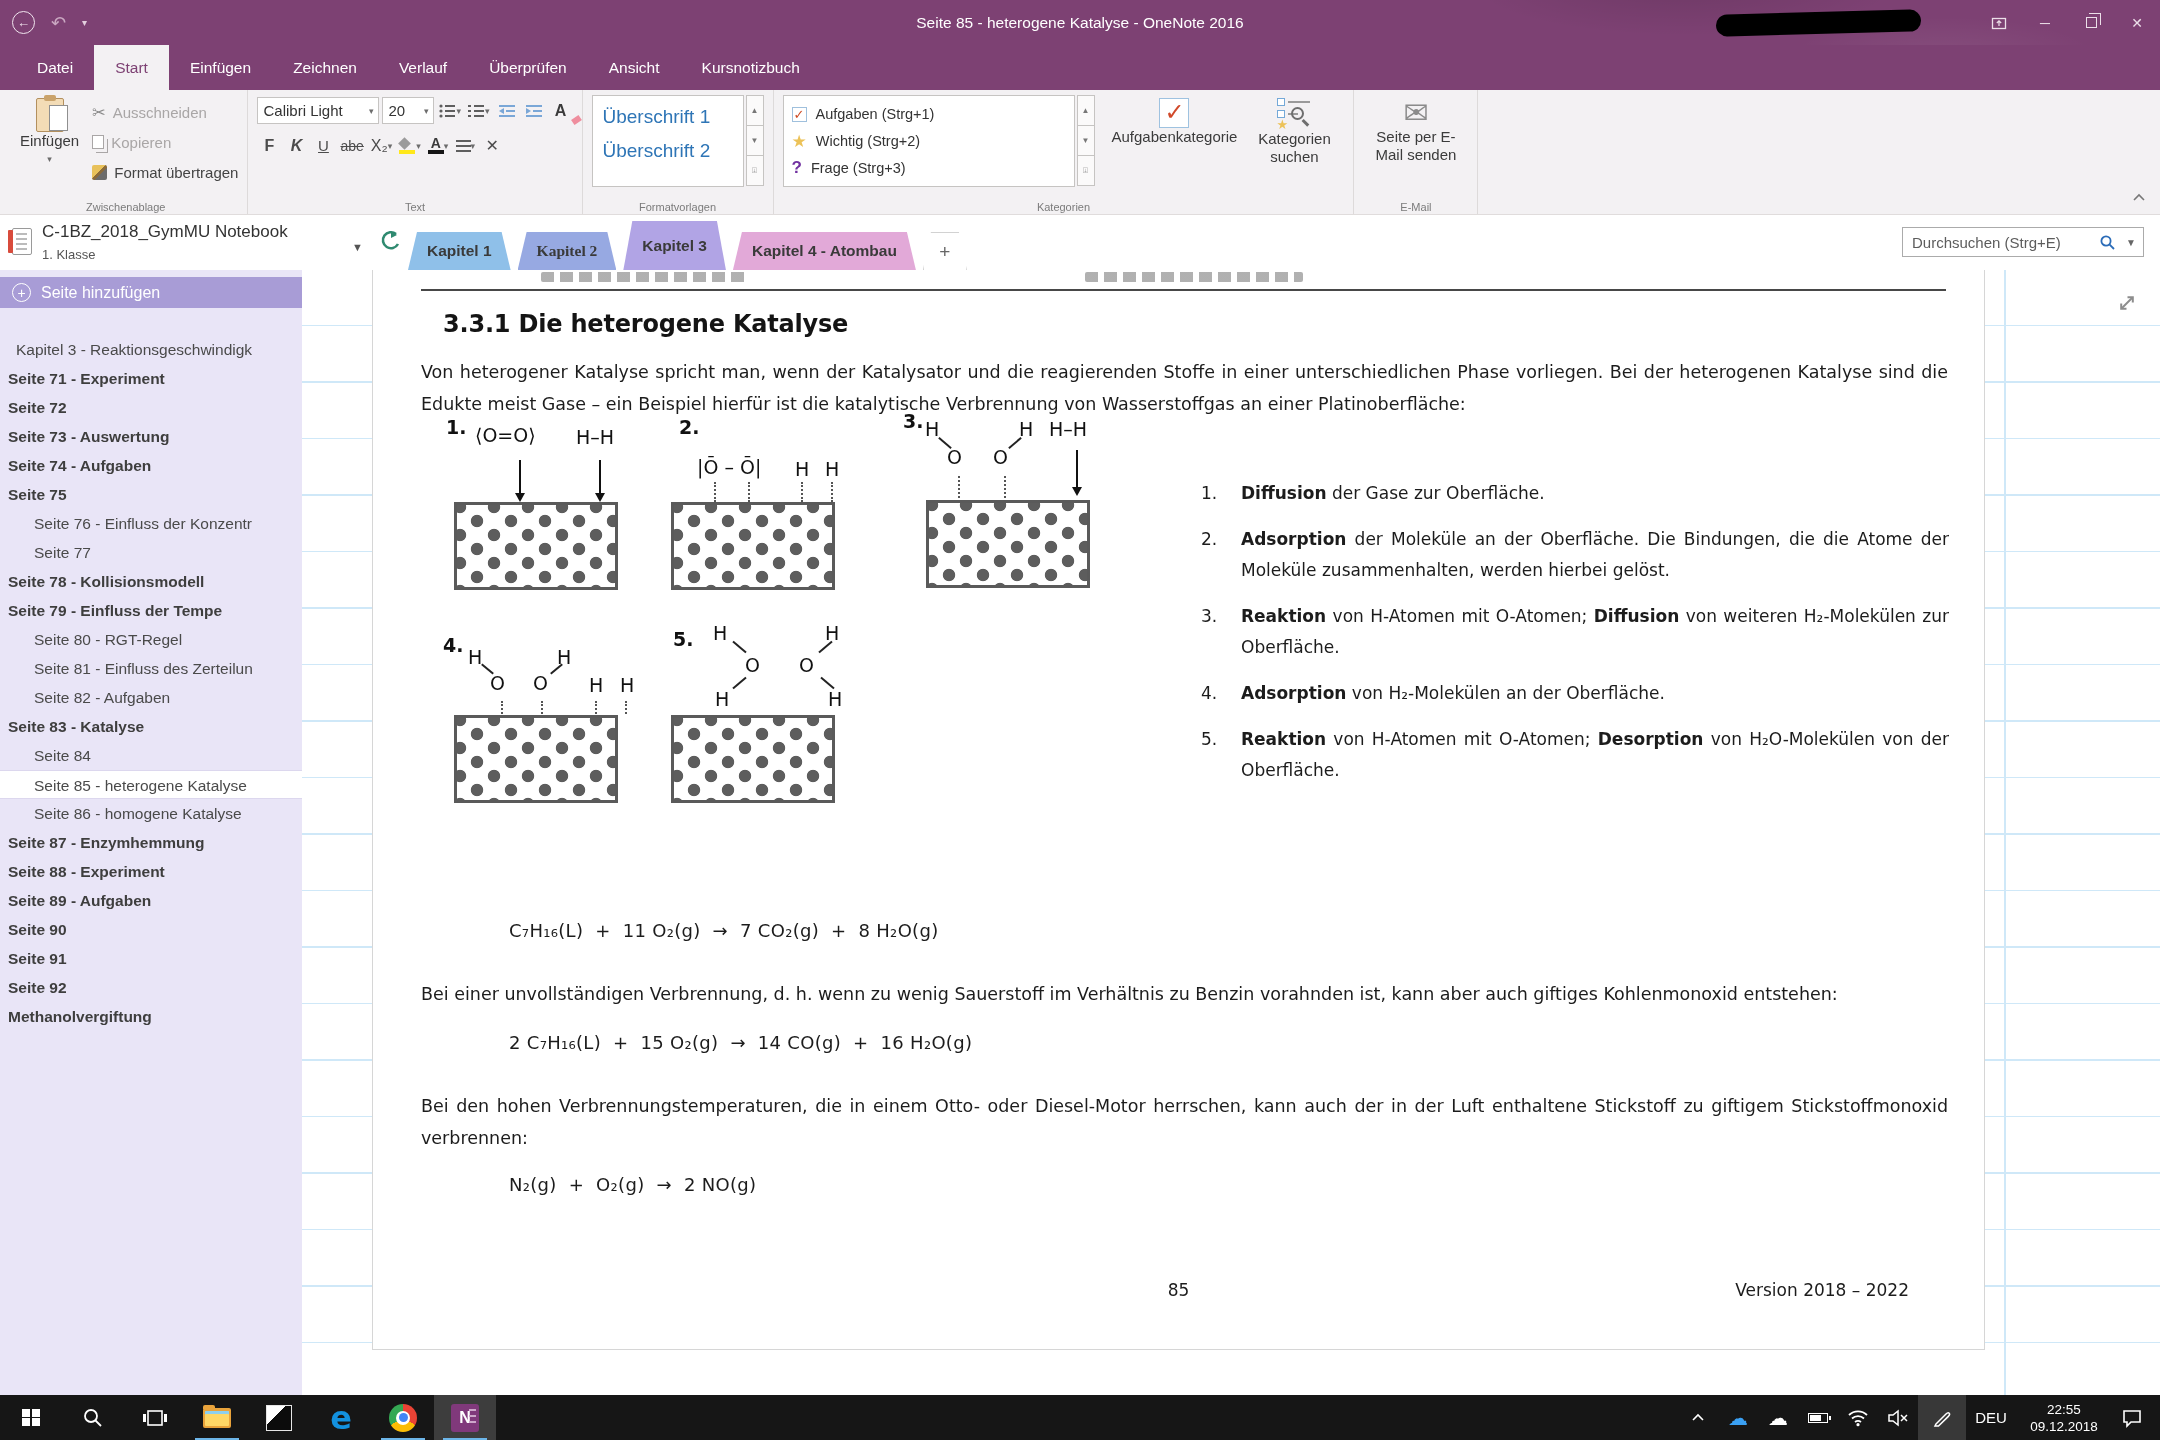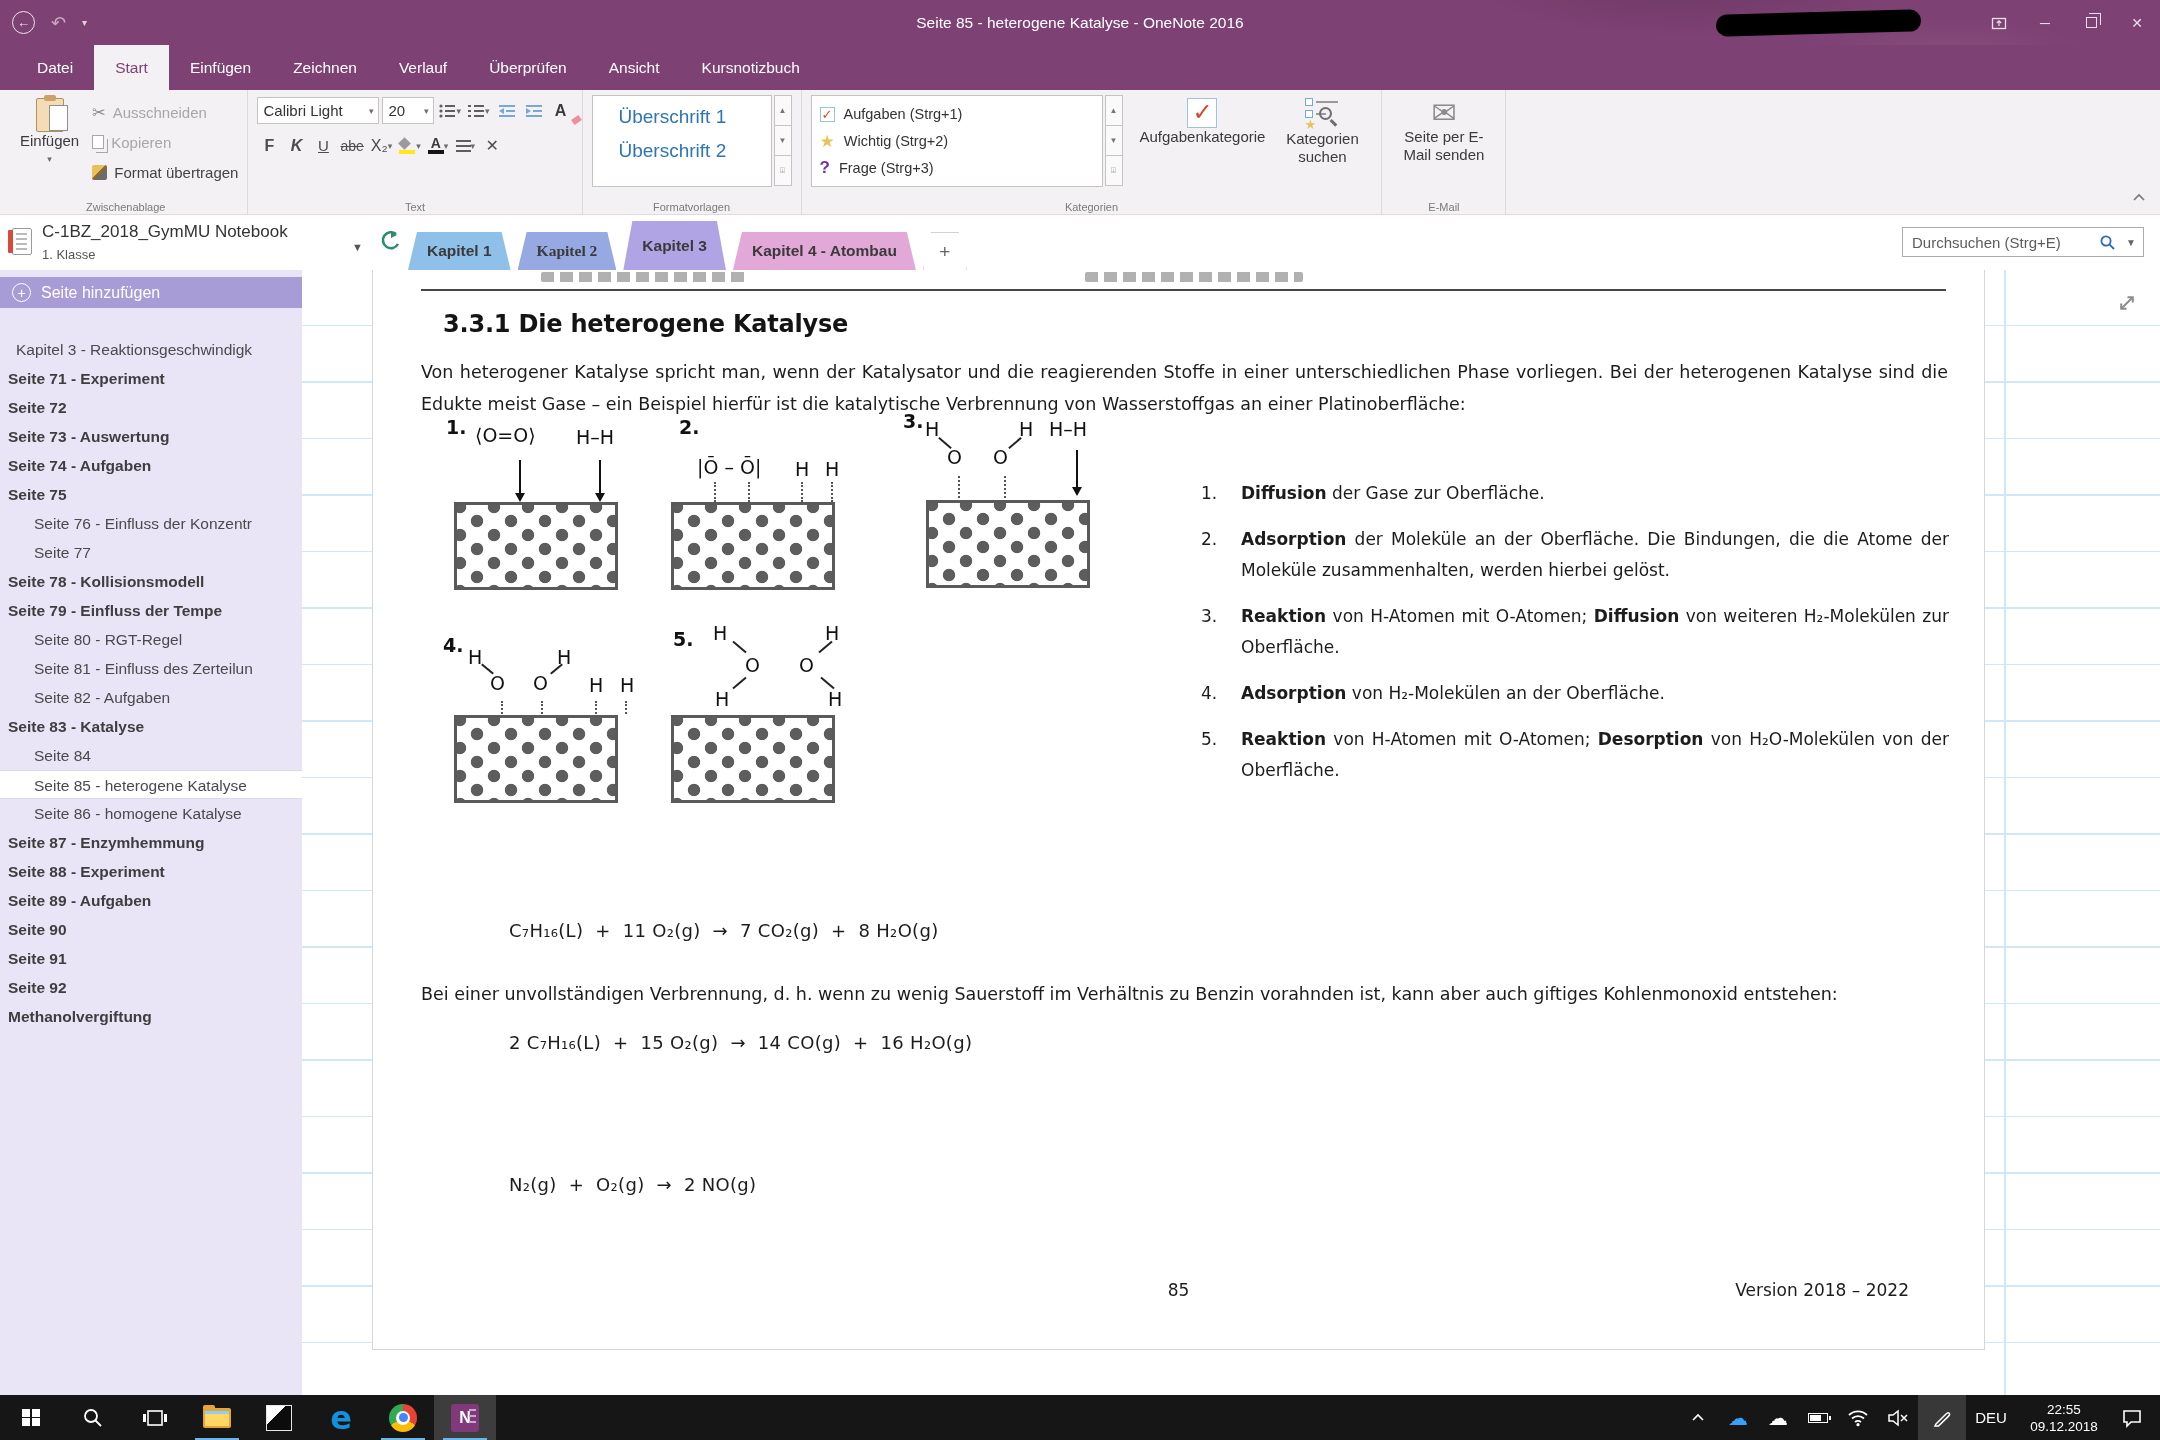--- a/index.html
+++ b/index.html
@@ -58,21 +58,21 @@
   .hl-ic{display:inline-block;width:17px;height:16px;position:relative;}
   .hl-ic:before{content:"";position:absolute;left:1px;top:1px;width:9px;height:9px;background:#9b9b9b;transform:rotate(45deg);}
   .hl-ic:after{content:"";position:absolute;left:0;bottom:0;width:16px;height:4px;background:#ffe81a;}
   .fc-ic{display:inline-block;width:16px;text-align:center;font-weight:bold;font-size:14px;color:#3b3b3b;line-height:12px;}
   .fc-ic i{display:block;height:4px;background:#151515;margin-top:1px;font-style:normal;}
   .al-ic{display:inline-block;width:15px;height:12px;
     background:linear-gradient(#5e5e5e 0 2px,transparent 2px 5px,#5e5e5e 5px 7px,transparent 7px 10px,#5e5e5e 10px 12px);}
   .erase-a{position:relative;font-weight:bold;font-size:16px;color:#3b3b3b;}
   .erase-a:after{content:"";position:absolute;right:-8px;bottom:1px;width:9px;height:6px;background:#ef8e9e;transform:rotate(-35deg);}
   .listbox{background:#fff;border:1px solid #c6c4c2;}
-  .stylebox{width:180px;height:92px;padding:4px 16px;}
+  .stylebox{width:152px;height:92px;padding:4px 0;}
   .styleitem{font-size:19px;color:#2e75b6;padding:5px 10px;line-height:24px;white-space:nowrap;}
   .scrollcol{width:18px;margin-left:2px;display:flex;flex-direction:column;}
   .scbtn{height:31px;border:1px solid #c6c4c2;background:#fbfafa;display:flex;align-items:center;justify-content:center;
     font-size:8px;color:#777;margin-bottom:-1px;}
   .tagbox{width:292px;height:92px;padding:6px 8px;display:flex;flex-direction:column;justify-content:space-between;}
   .tagrow{display:flex;align-items:center;gap:9px;font-size:14.5px;color:#333;height:24px;white-space:nowrap;}
   .tag-check{width:15px;height:15px;border:1px solid #9fc0dd;background:#fff;color:#cf4b24;font-weight:bold;
     font-size:13px;line-height:13px;text-align:center;}
   .tag-star{color:#ecc258;font-size:17px;}
   .tag-q{color:#7030a0;font-weight:bold;font-size:17px;}
@@ -578,20 +578,21 @@
           </div>
           <div class="step">
             <span class="sn">5.</span>
             <div class="st"><b>Reaktion</b><span> von H-Atomen mit O-Atomen; </span><b>Desorption</b><span> von H₂O-Molekülen von der Oberfläche.</span></div>
           </div>
         </div>
 
       <div class="eq eq1">C₇H₁₆(L)  +  11 O₂(g)  →  7 CO₂(g)  +  8 H₂O(g)</div>
       <div class="para p3">Bei einer unvollständigen Verbrennung, d. h. wenn zu wenig Sauerstoff im Verhältnis zu Benzin vorahnden ist, kann aber auch giftiges Kohlenmonoxid entstehen:</div>
       <div class="eq eq2">2 C₇H₁₆(L)  +  15 O₂(g)  →  14 CO(g)  +  16 H₂O(g)</div>
+      <div class="para p4">Bei den hohen Verbrennungstemperaturen, die in einem Otto- oder Diesel-Motor herrschen, kann auch der in der Luft enthaltene Stickstoff zu giftigem Stickstoffmonoxid verbrennen:</div>
       <div class="eq eq3">N₂(g)  +  O₂(g)  →  2 NO(g)</div>
 
       <div class="pagenum">85</div>
       <div class="version">Version 2018 – 2022</div>
     </div>
 
     <span class="expand-ic">
       <svg width="22" height="22" viewBox="0 0 22 22">
           <path d="M6 16 L16 6" stroke="#8d8d8d" stroke-width="2" fill="none"></path>
           <path d="M11.5 5.2 H16.8 V10.5" stroke="#8d8d8d" stroke-width="2" fill="none"></path>

